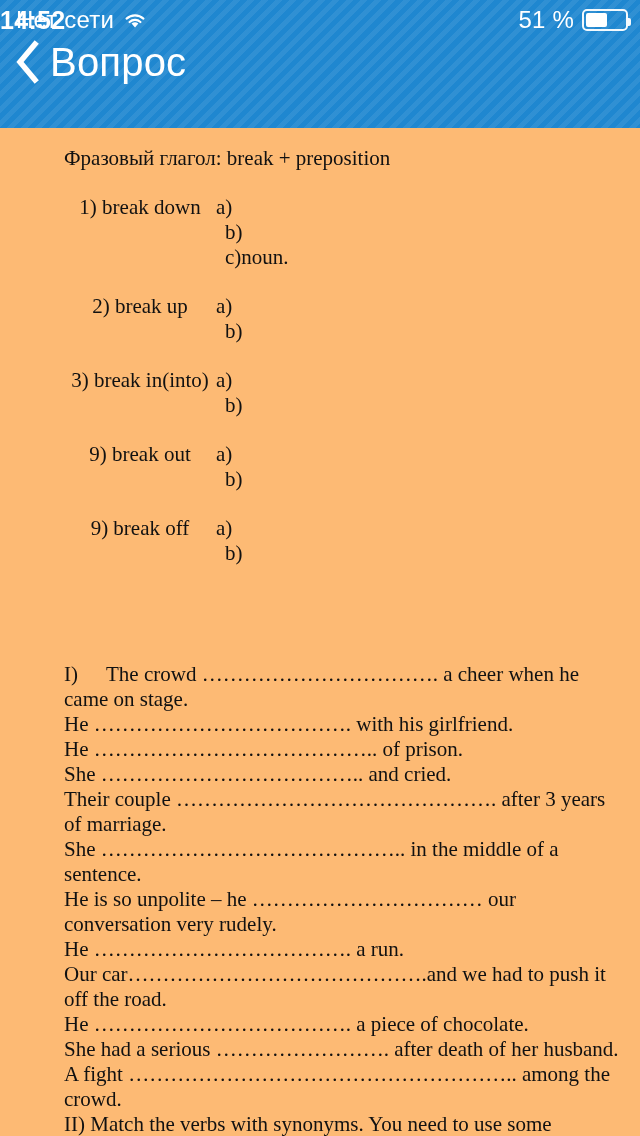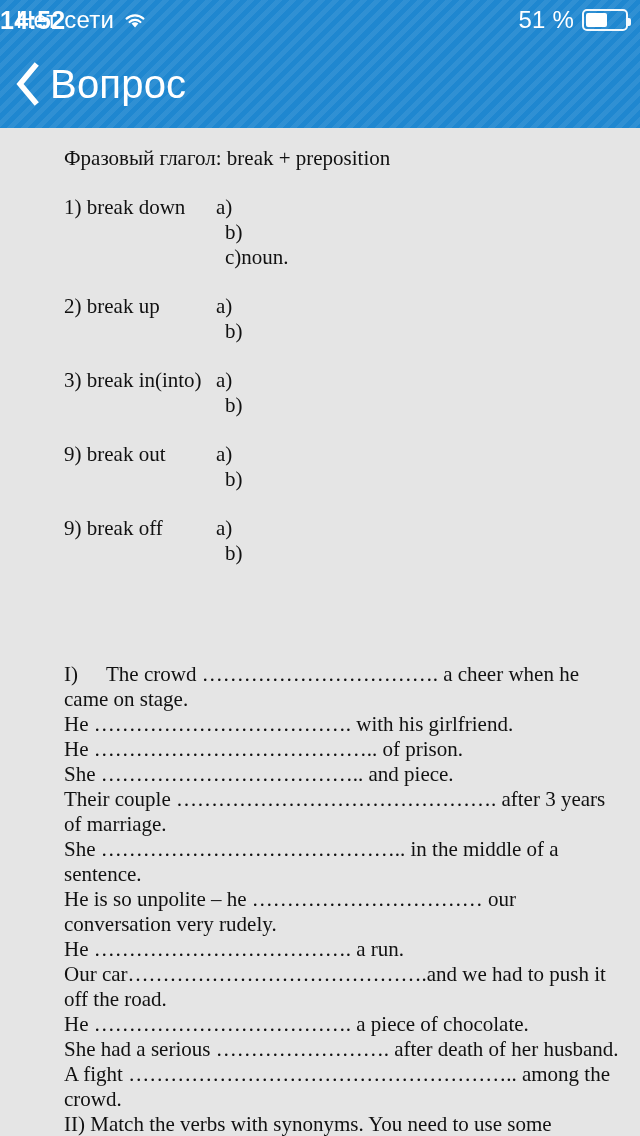--- a/index.html
+++ b/index.html
@@ -135,21 +135,21 @@
     top: 40px;
     width: 640px;
     height: 88px;
   }
   .nav-back {
     position: absolute;
     left: 14px;
     top: 0;
     height: 88px;
     display: flex;
-    align-items: center;
+    align-items: flex-start;
     gap: 10px;
     cursor: pointer;
     user-select: none;
   }
   .chevron-left {
     display: block;
     width: 26px;
     height: 44px;
     flex: none;
   }
@@ -162,21 +162,21 @@
     white-space: nowrap;
   }
 
   
   .content {
     position: absolute;
     left: 0;
     top: 128px;
     width: 640px;
     height: 1008px;
-    background: #e5e5e5;
+    background: #fdba74;
     overflow: hidden;
   }
   .doc {
     position: absolute;
     left: 64px;
     top: 18px;
     width: 560px;
     color: #111111;
     font-family: "Liberation Serif", "DejaVu Serif", serif;
     font-size: 21px;
@@ -192,20 +192,21 @@
   .pv-list {
     margin: 0 0 0 0;
   }
   .pv-group {
     margin-bottom: 24px;
   }
   .pv-row {
     display: flex;
     align-items: baseline;
     white-space: pre;
+    text-align: center;
   }
   .pv-verb {
     display: inline-block;
     width: 152px;
     flex: none;
     white-space: pre;
   }
   .pv-opt {
     white-space: pre;
   }
@@ -312,21 +313,21 @@
             <div class="pv-sub"><span class="pv-sub-indent"></span><span class="pv-opt">b)</span></div>
           </div>
         </div>
 
       <div class="gap-block"></div>
 
       <div class="exercise" id="exercise-one">
           <p class="ex-line"><span>I)</span><span class="ex-indent"></span><span>The crowd ……………………………. a cheer when he came on stage.</span></p>
           <p class="ex-line">He ………………………………. with his girlfriend.</p>
           <p class="ex-line">He ………………………………….. of prison.</p>
-          <p class="ex-line">She ……………………………….. and piece.</p>
+          <p class="ex-line">She ……………………………….. and cried.</p>
           <p class="ex-line">Their couple ………………………………………. after 3 years of marriage.</p>
           <p class="ex-line">She …………………………………….. in the middle of a sentence.</p>
           <p class="ex-line">He is so unpolite – he …………………………… our conversation very rudely.</p>
           <p class="ex-line">He ………………………………. a run.</p>
           <p class="ex-line">Our car…………………………………….and we had to push it off the road.</p>
           <p class="ex-line">He ………………………………. a piece of chocolate.</p>
           <p class="ex-line">She had a serious ……………………. after death of her husband.</p>
           <p class="ex-line">A fight ……………………………………………….. among the crowd.</p>
         </div>
 

